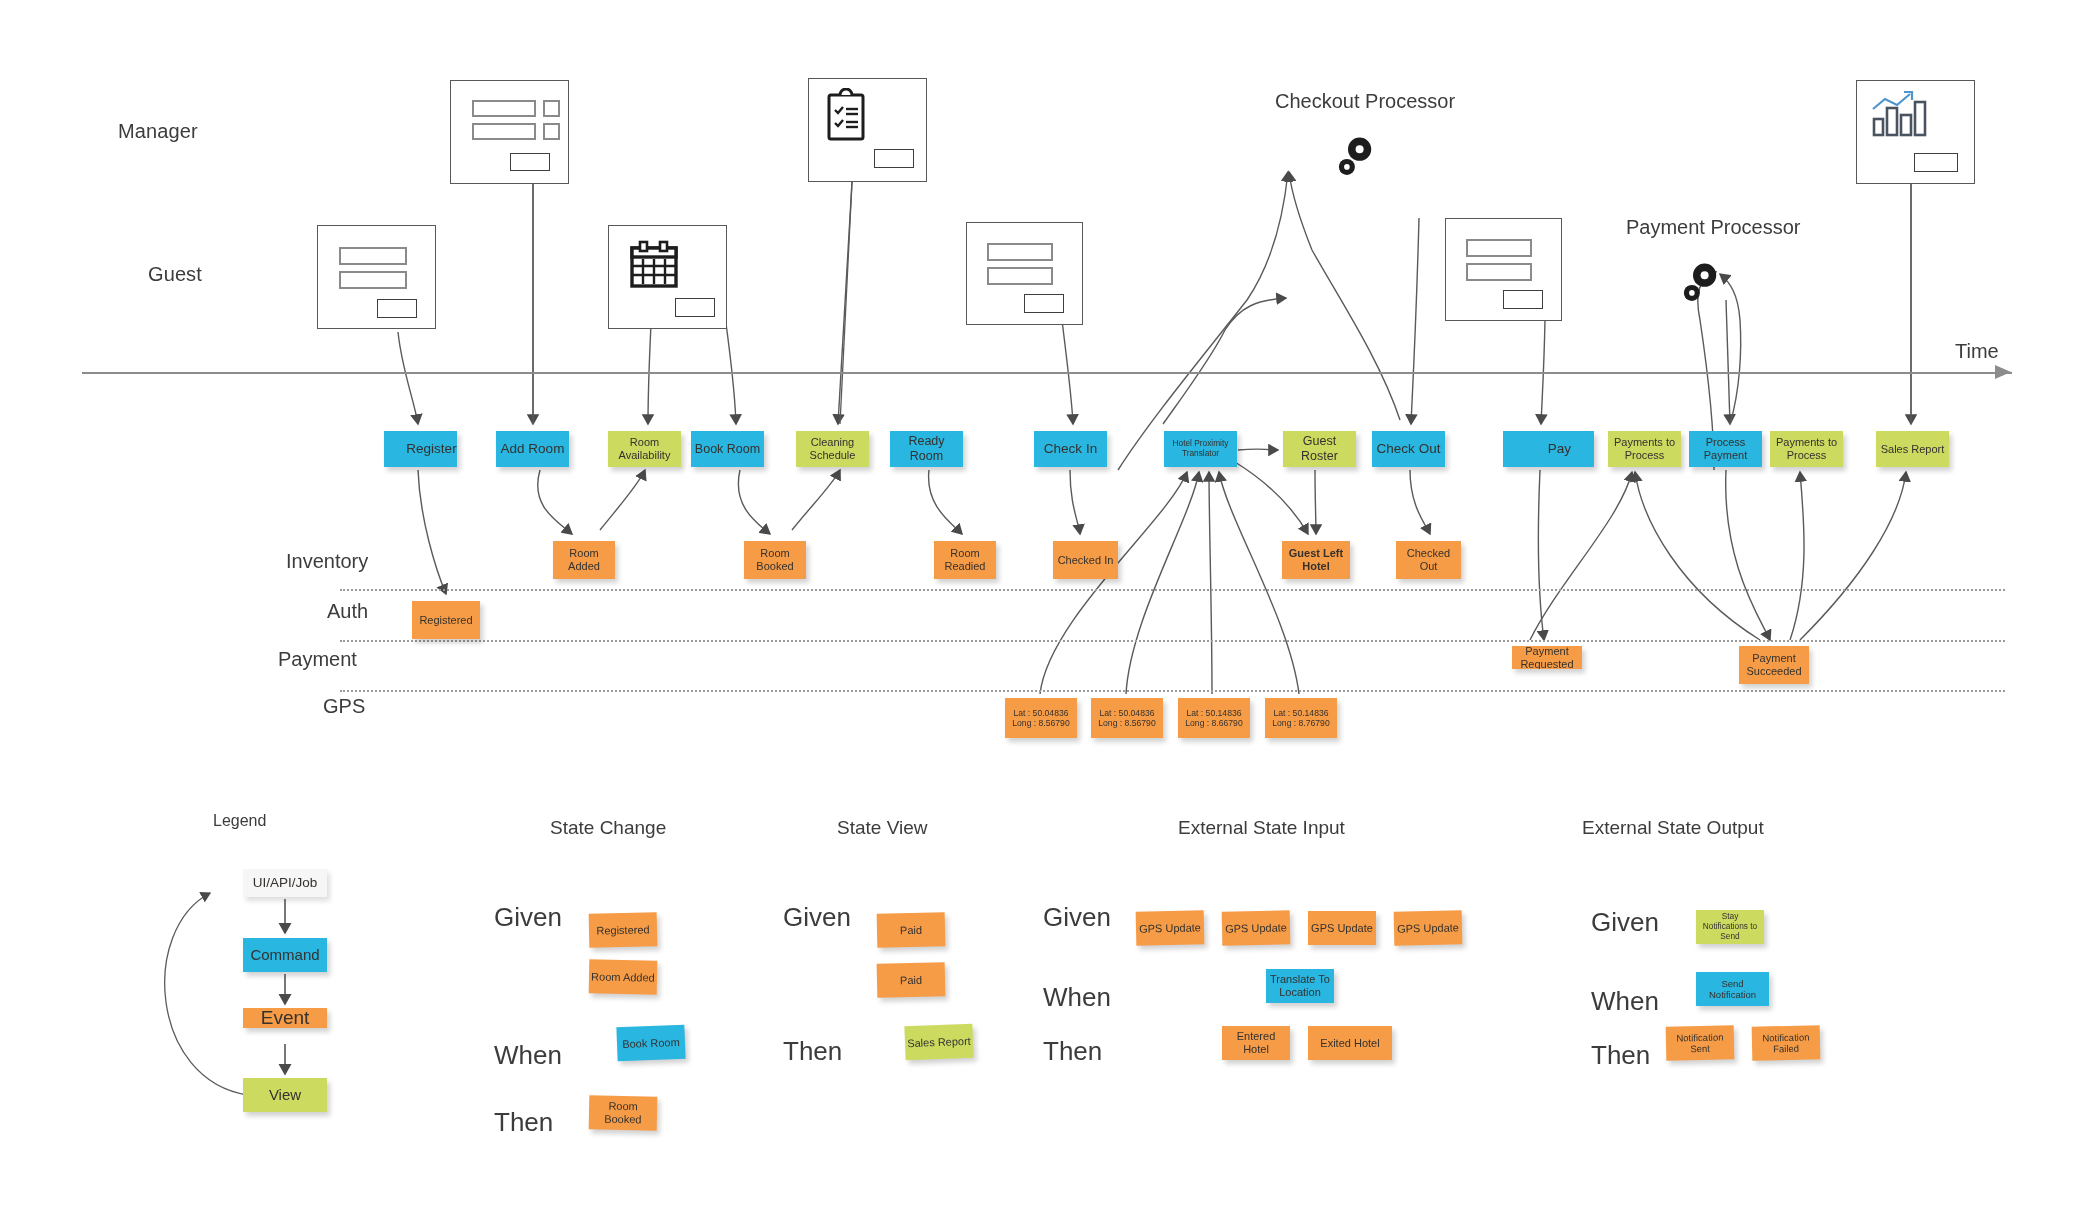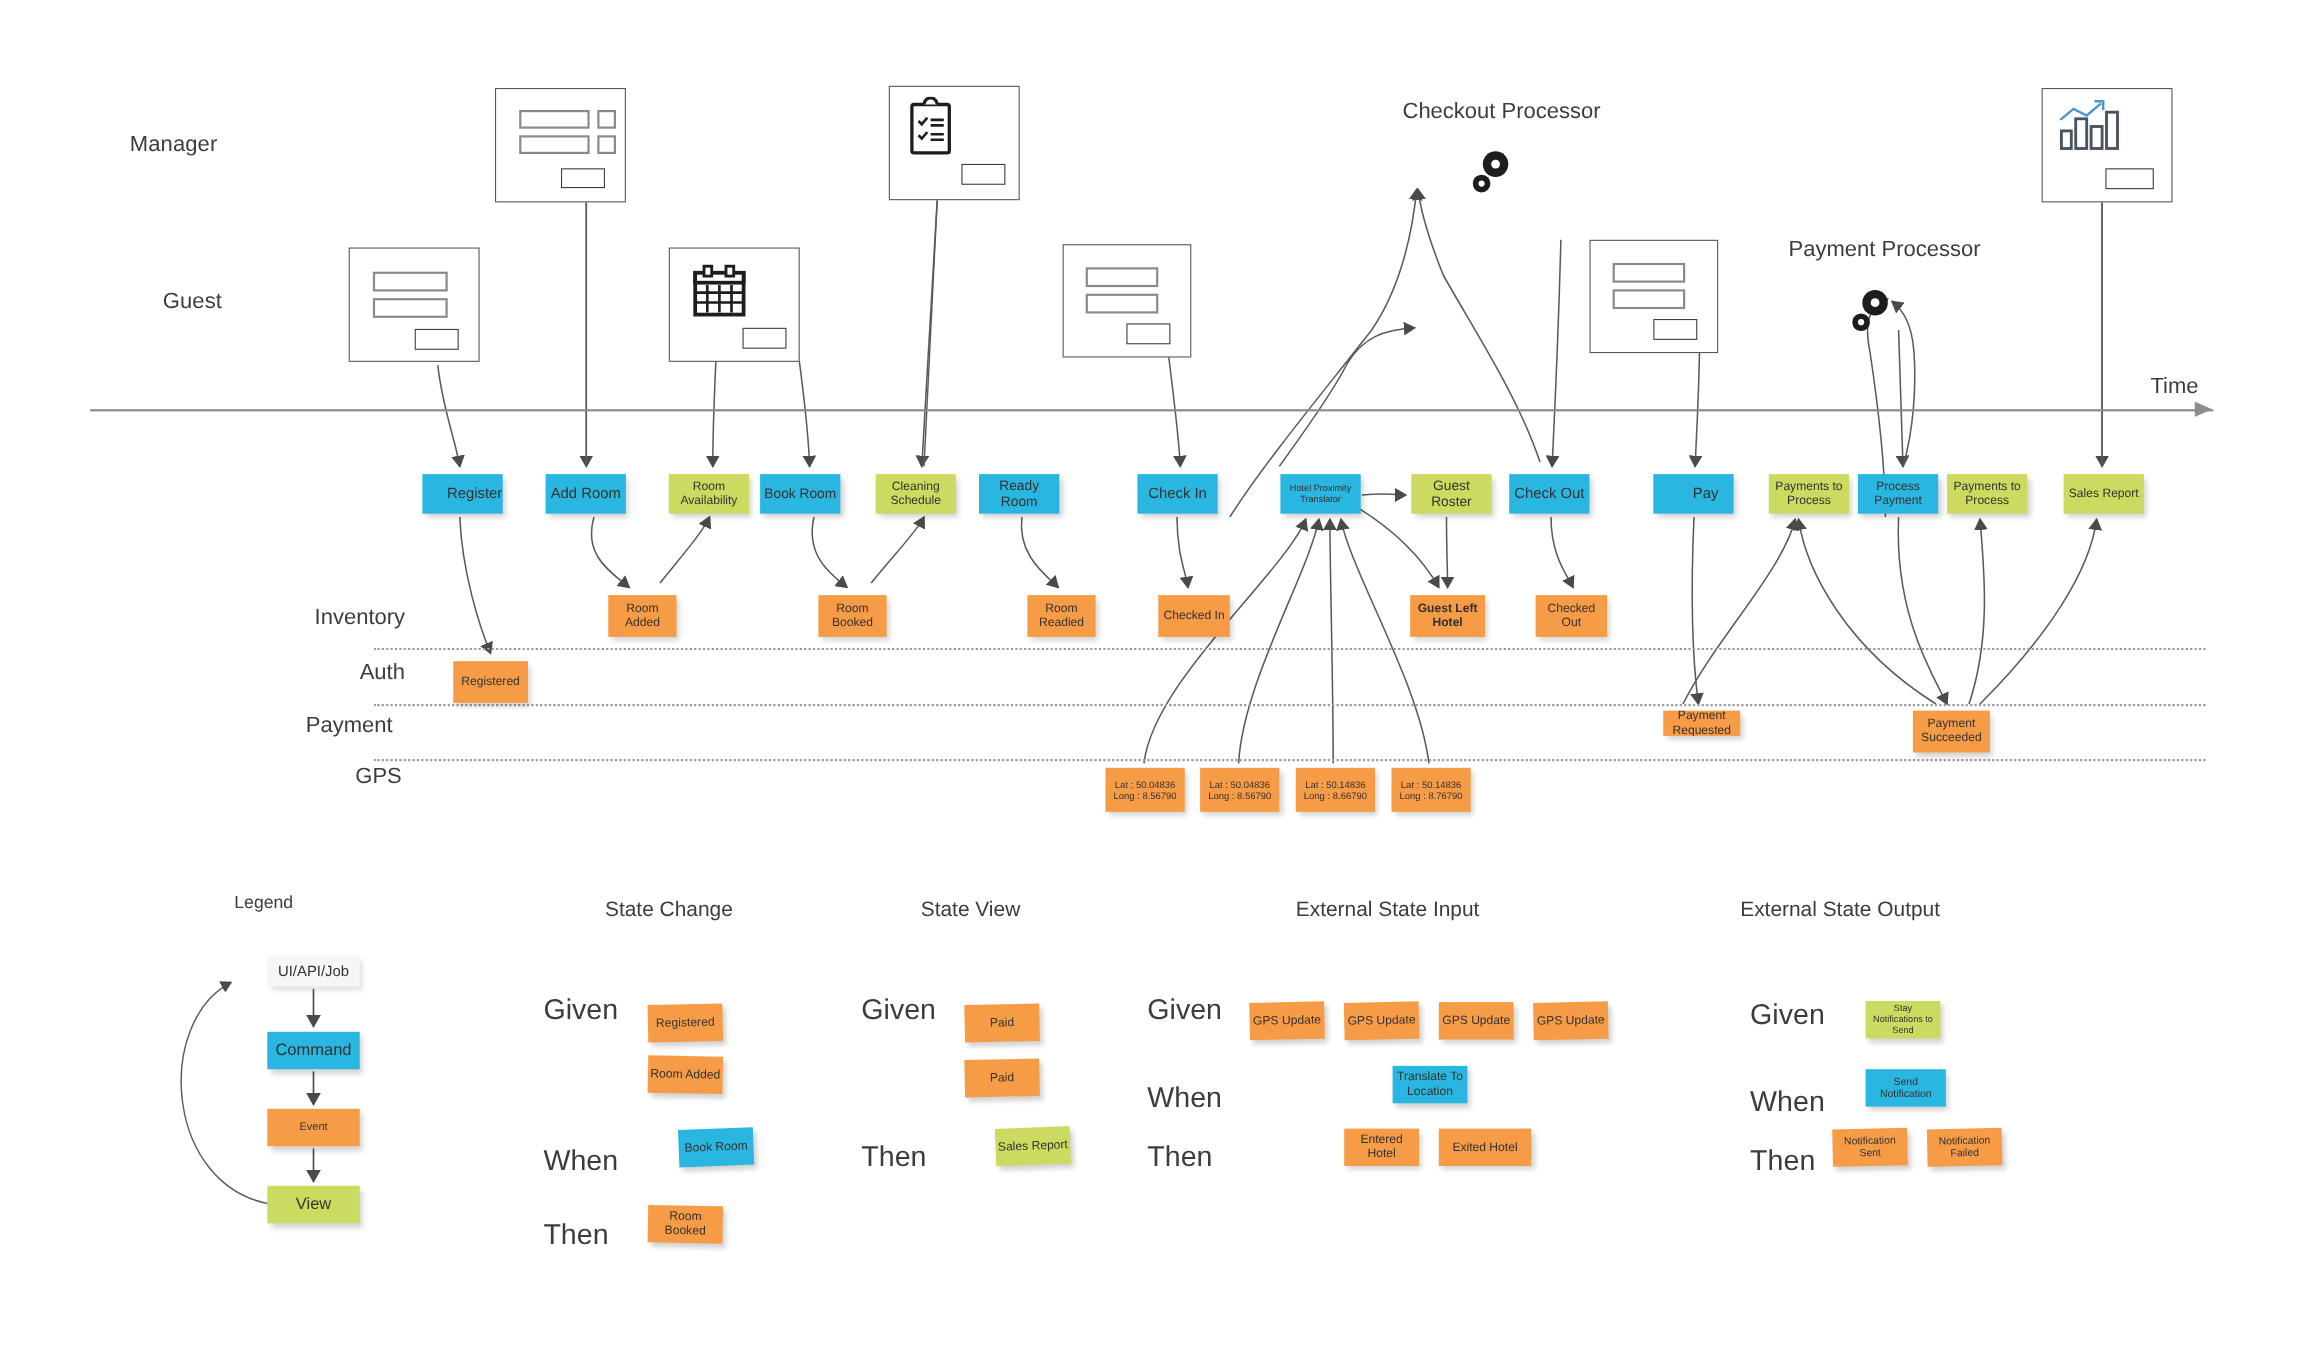--- a/index.html
+++ b/index.html
@@ -283,21 +283,21 @@
   <div class="note cmd n13" style="left:384px;  top:431px; width:73px; height:36px;padding-left:24px;">Register</div>
   <div class="note cmd n13" style="left:496px;  top:431px; width:73px; height:36px;">Add Room</div>
   <div class="note view n11" style="left:608px;  top:431px; width:73px; height:36px;">Room Availability</div>
   <div class="note cmd n12" style="left:691px;  top:431px; width:73px; height:36px;">Book Room</div>
   <div class="note view n11" style="left:796px;  top:431px; width:73px; height:36px;">Cleaning Schedule</div>
   <div class="note cmd n12" style="left:890px;  top:431px; width:73px; height:36px;">Ready Room</div>
   <div class="note cmd n13" style="left:1034px; top:431px; width:73px; height:36px;">Check In</div>
   <div class="note cmd n8" style="left:1164px; top:431px; width:73px; height:36px;">Hotel Proximity Translator</div>
   <div class="note view n12" style="left:1283px; top:431px; width:73px; height:36px;">Guest Roster</div>
   <div class="note cmd n13" style="left:1372px; top:431px; width:73px; height:36px;">Check Out</div>
-  <div class="note cmd n13" style="left:1503px; top:431px; width:73px; height:36px;padding-left:24px;">Pay</div>
+  <div class="note cmd n13" style="left:1503px; top:431px; width:91px; height:36px;padding-left:24px;">Pay</div>
   <div class="note view n11" style="left:1608px; top:431px; width:73px; height:36px;">Payments to Process</div>
   <div class="note cmd n11" style="left:1689px; top:431px; width:73px; height:36px;">Process Payment</div>
   <div class="note view n11" style="left:1770px; top:431px; width:73px; height:36px;">Payments to Process</div>
   <div class="note view n11" style="left:1876px; top:431px; width:73px; height:36px;">Sales Report</div>
 
   <div class="note evt n11" style="left:553px;  top:541px; width:62px; height:38px;">Room Added</div>
   <div class="note evt n11" style="left:744px;  top:541px; width:62px; height:38px;">Room Booked</div>
   <div class="note evt n11" style="left:934px;  top:541px; width:62px; height:38px;">Room Readied</div>
   <div class="note evt n11" style="left:1053px; top:541px; width:65px; height:38px;">Checked In</div>
   <div class="note evt n11" style="left:1282px; top:541px; width:68px; height:38px;font-weight:bold;">Guest Left Hotel</div>
@@ -320,21 +320,21 @@
   </div>
   <div class="note evt" style="left:1265px; top:698px; width:72px; height:40px; flex-direction:column; font-size:8.6px;">
     <span>Lat : 50.14836</span>
     <span>Long : 8.76790</span>
   </div>
 
   <div class="legend-title" style="left:213px; top:812px;">Legend</div>
 
   <div class="note ui n13" style="left:243px; top:869px; width:84px; height:28px; box-shadow:3px 4px 5px rgba(0,0,0,0.13);">UI/API/Job</div>
   <div class="note cmd n15" style="left:243px; top:938px; width:84px; height:34px; font-size:15px;">Command</div>
-  <div class="note evt n15" style="left:243px; top:1008px; width:84px; height:34px; font-size:10px;text-align:right;">Event</div>
+  <div class="note evt n15" style="left:243px; top:1008px; width:84px; height:20px; font-size:19px;text-align:right;">Event</div>
   <div class="note view n15" style="left:243px; top:1078px; width:84px; height:34px; font-size:15px;">View</div>
 
   <svg class="abs" style="left:0; top:0; width:2091px; height:1223px; pointer-events:none;" viewBox="0 0 2091 1223">
     <g stroke="#4a4a4a" stroke-width="1.5" fill="none" marker-end="url(#ah)">
       <path d="M285,899 L285,933"></path>
       <path d="M285,974 L285,1004"></path>
       <path d="M285,1044 L285,1074"></path>
     </g>
   </svg>
 

